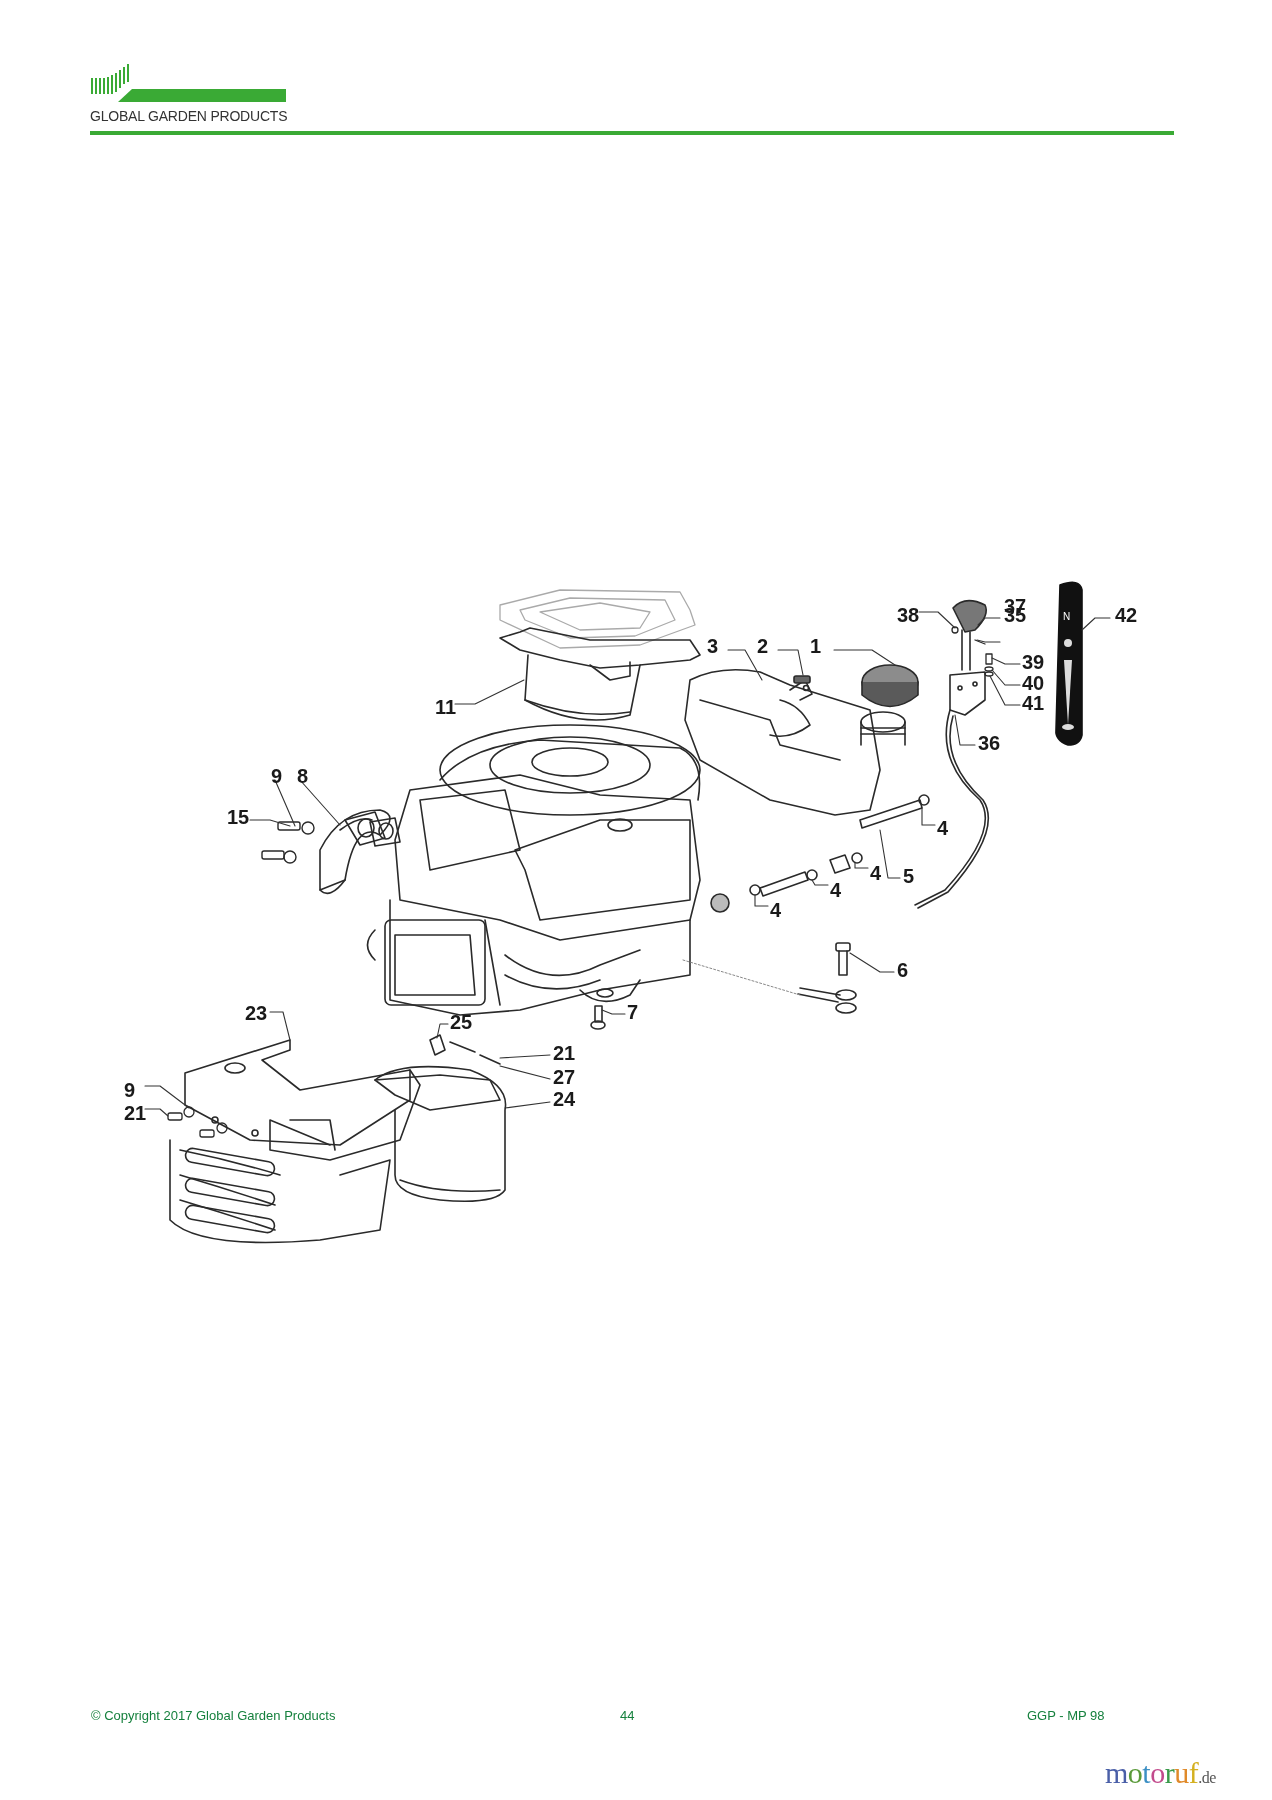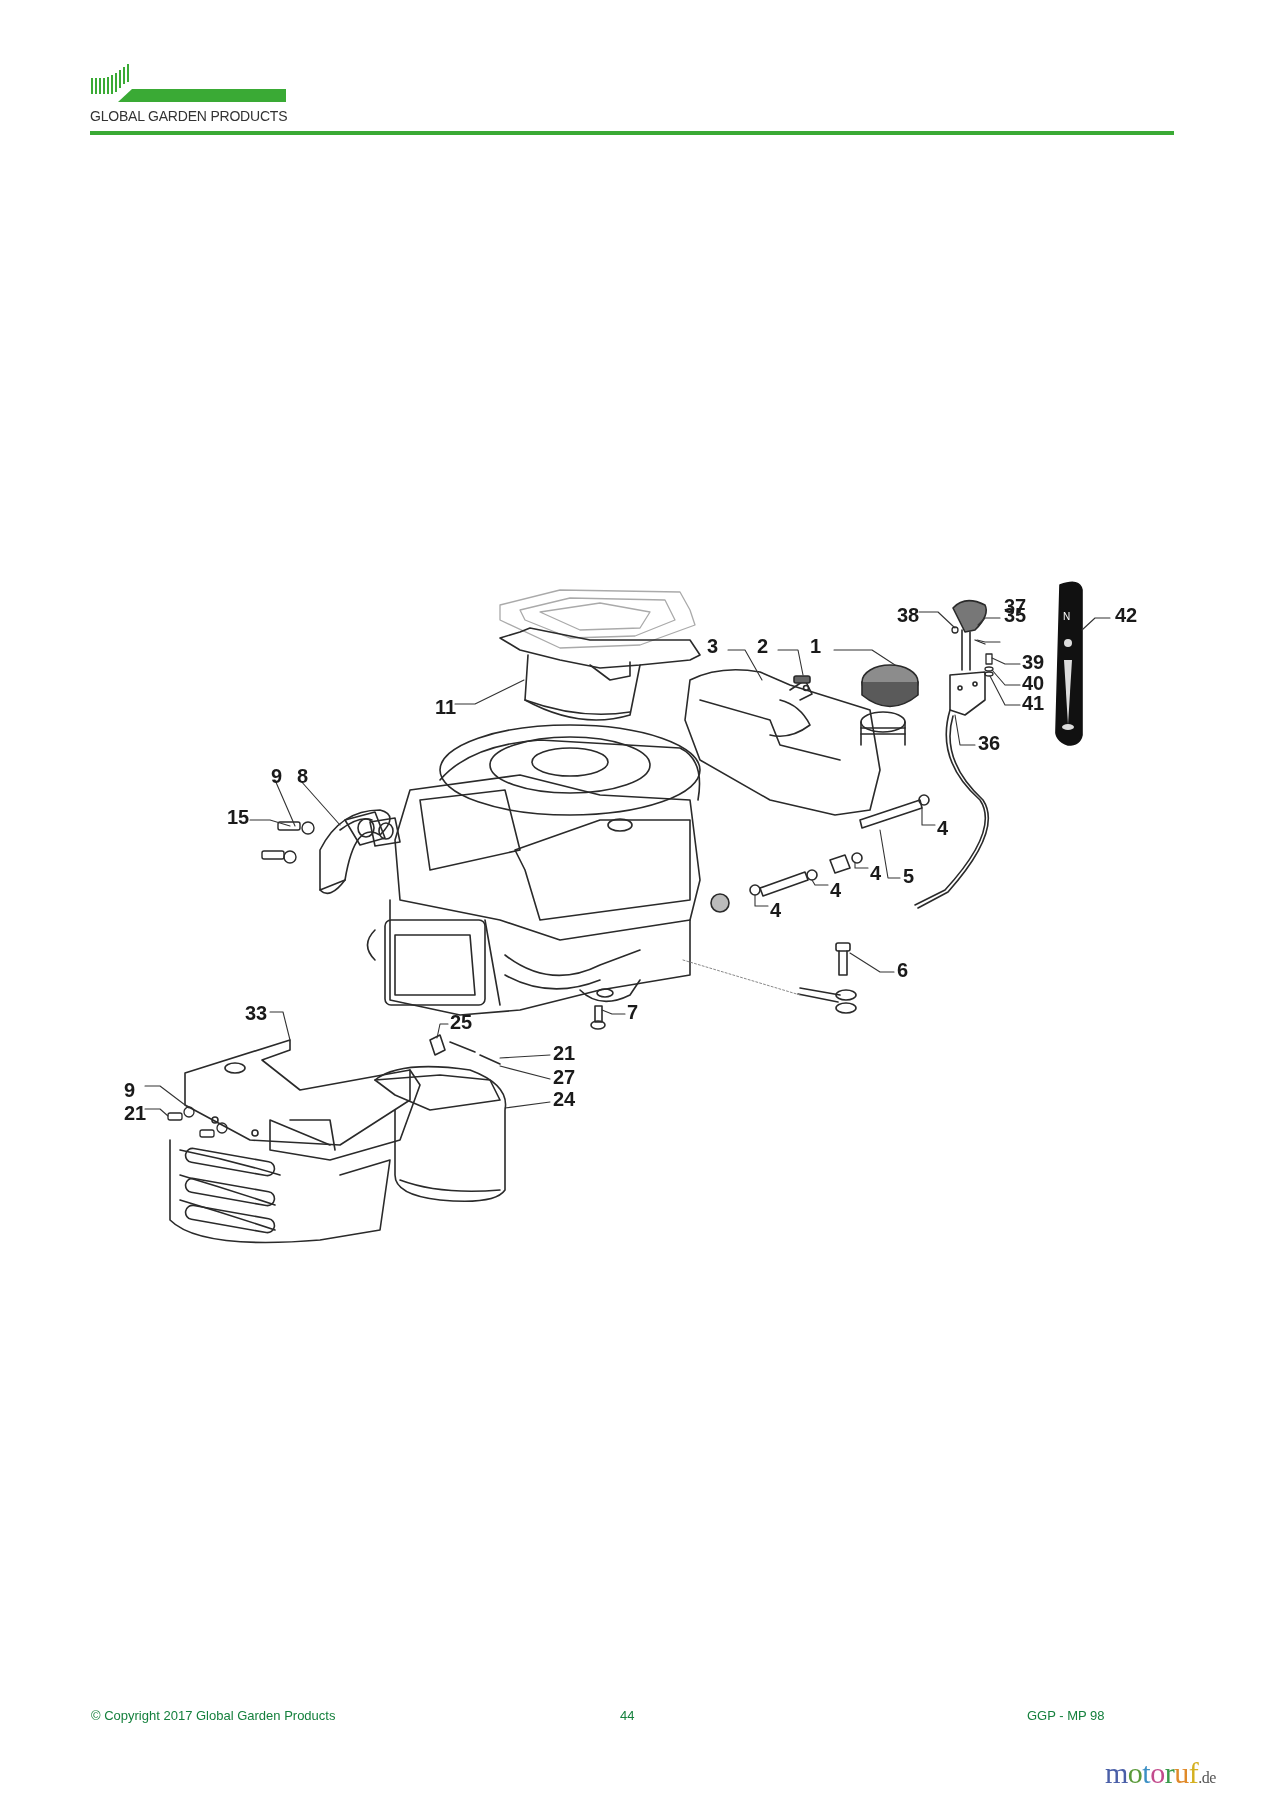--- a/index.html
+++ b/index.html
@@ -243,21 +243,21 @@
   <span class="label" style="left:770px;top:900px;">4</span>
   <span class="label" style="left:903px;top:866px;">5</span>
   <span class="label" style="left:897px;top:960px;">6</span>
   <span class="label" style="left:627px;top:1002px;">7</span>
   <span class="label" style="left:297px;top:766px;">8</span>
   <span class="label" style="left:271px;top:766px;">9</span>
   <span class="label" style="left:227px;top:807px;">15</span>
   <span class="label" style="left:435px;top:697px;">11</span>
   <span class="label" style="left:553px;top:1043px;">21</span>
   <span class="label" style="left:124px;top:1103px;">21</span>
-  <span class="label" style="left:245px;top:1003px;">33</span>
+  <span class="label" style="left:245px;top:1003px;">23</span>
   <span class="label" style="left:553px;top:1089px;">24</span>
   <span class="label" style="left:450px;top:1012px;">25</span>
   <span class="label" style="left:553px;top:1067px;">27</span>
   <span class="label" style="left:124px;top:1080px;">9</span>
   <span class="label" style="left:1004px;top:605px;">35</span>
   <span class="label" style="left:978px;top:733px;">36</span>
   <span class="label" style="left:1004px;top:596px;">37</span>
   <span class="label" style="left:897px;top:605px;">38</span>
   <span class="label" style="left:1022px;top:652px;">39</span>
   <span class="label" style="left:1022px;top:673px;">40</span>

